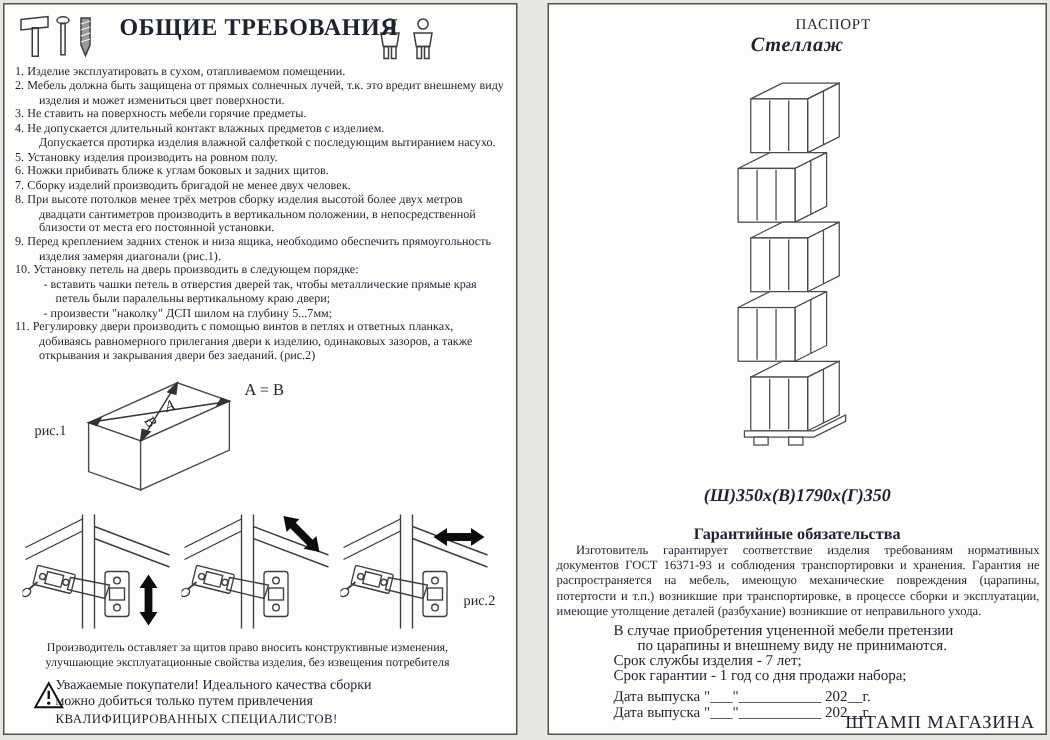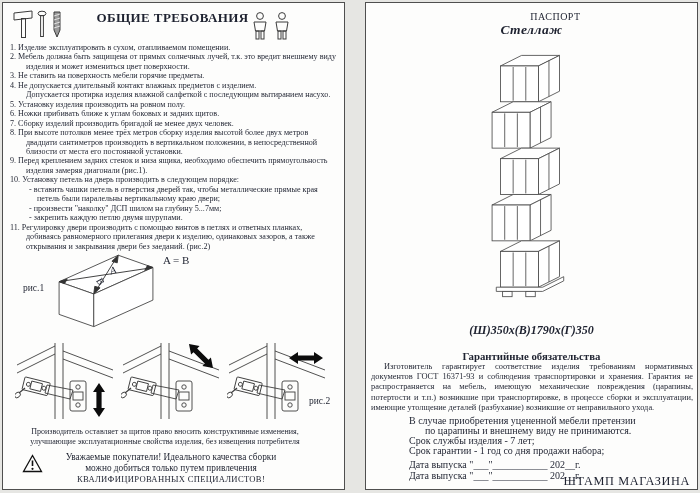--- a/index.html
+++ b/index.html
@@ -7,30 +7,30 @@
     width:700px;height:493px;position:relative;overflow:hidden;
     background:#e6e6e3;
     font-family:"Liberation Serif", serif;
     color:#1e2230;
   }
   .page{position:absolute;top:2px;height:486px;background:#fdfdfc;border:1px solid #4f4f4f;}
   #left-page{left:2px;width:341px;}
   #right-page{left:365px;width:331px;}
   .abs{position:absolute;}
   
-  .lp-title{left:0;right:2px;top:7px;font-weight:bold;font-size:13px;letter-spacing:0.4px;text-align:center;}
+  .lp-title{left:0;right:2px;top:7px;font-weight:bold;font-size:16px;letter-spacing:0.4px;text-align:center;}
   #req-list{left:7px;right:5px;top:40px;font-size:8.1px;line-height:9.45px;}
   .req{padding-left:16px;text-indent:-16px;}
   .req.ind1{padding-left:16px;text-indent:0;}
   .req.ind2{padding-left:27px;text-indent:-8px;}
   .fig1-eq{left:160px;top:251px;font-size:11px;text-align:center;}
   .fig1-label{left:20px;top:280px;font-size:9.5px;}
   .fig2-label{left:306px;top:393px;font-size:9.5px;}
   .producer-note{left:6px;width:312px;top:424px;font-size:8px;line-height:10px;text-align:center;}
-  .warning-block{left:34px;width:268px;top:449px;text-align:center;line-height:11px;}
+  .warning-block{left:34px;width:268px;top:449px;line-height:11px;}
   .warn1,.warn2{font-size:9.3px;}
   .warn3{font-size:8.6px;letter-spacing:0.3px;}
   
   .rp-doc-type{left:0;right:0;top:8px;font-size:10px;letter-spacing:0.5px;text-align:center;padding-left:48px;}
   .rp-product{left:0;right:0;top:19px;font-size:13.5px;font-weight:bold;font-style:italic;text-align:center;letter-spacing:0.5px;}
   .rp-dims{left:0;right:0;top:320px;font-size:12px;font-weight:bold;font-style:italic;text-align:center;}
   .rp-war-title{left:0;right:0;top:347px;font-size:10.8px;font-weight:bold;text-align:center;}
   .rp-war-text{left:5px;right:4px;top:359px;font-size:8.4px;line-height:10.2px;text-align:justify;text-indent:13px;}
   .rp-line{font-size:10px;}
   .shop-stamp{right:7px;top:471px;font-size:12.3px;letter-spacing:0.6px;}
@@ -78,21 +78,20 @@
       <div class="req ind0">4. Не допускается длительный контакт влажных предметов с изделием.</div>
       <div class="req ind1">Допускается протирка изделия влажной салфеткой с последующим вытиранием насухо.</div>
       <div class="req ind0">5. Установку изделия производить на ровном полу.</div>
       <div class="req ind0">6. Ножки прибивать ближе к углам боковых и задних щитов.</div>
       <div class="req ind0">7. Сборку изделий производить бригадой не менее двух человек.</div>
       <div class="req ind0">8. При высоте потолков менее трёх метров сборку изделия высотой более двух метров двадцати сантиметров производить в вертикальном положении, в непосредственной близости от места его постоянной установки.</div>
       <div class="req ind0">9. Перед креплением задних стенок и низа ящика, необходимо обеспечить прямоугольность изделия замеряя диагонали (рис.1).</div>
       <div class="req ind0">10. Установку петель на дверь производить в следующем порядке:</div>
       <div class="req ind2">- вставить чашки петель в отверстия дверей так, чтобы металлические прямые края петель были паралельны вертикальному краю двери;</div>
       <div class="req ind2">- произвести "наколку" ДСП шилом на глубину 5...7мм;</div>
-      <div class="req ind2">- закрепить каждую петлю двумя шурупами.</div>
       <div class="req ind0">11. Регулировку двери производить с помощью винтов в петлях и ответных планках, добиваясь равномерного прилегания двери к изделию, одинаковых зазоров, а также открывания и закрывания двери без заеданий. (рис.2)</div>
     </div>
 
   <div class="abs" style="left:52px;top:248px;">
     <svg width="102" height="88" viewBox="0 0 100 86">
       <g stroke="#4a4a4a" stroke-width="0.9" fill="#fff">
         <path d="M4,30 L62,4 L96,16 L38,42 Z"></path>
         <path d="M4,30 L38,42 L38,74 L4,62 Z"></path>
         <path d="M38,42 L96,16 L96,48 L38,74 Z"></path>
       </g>

